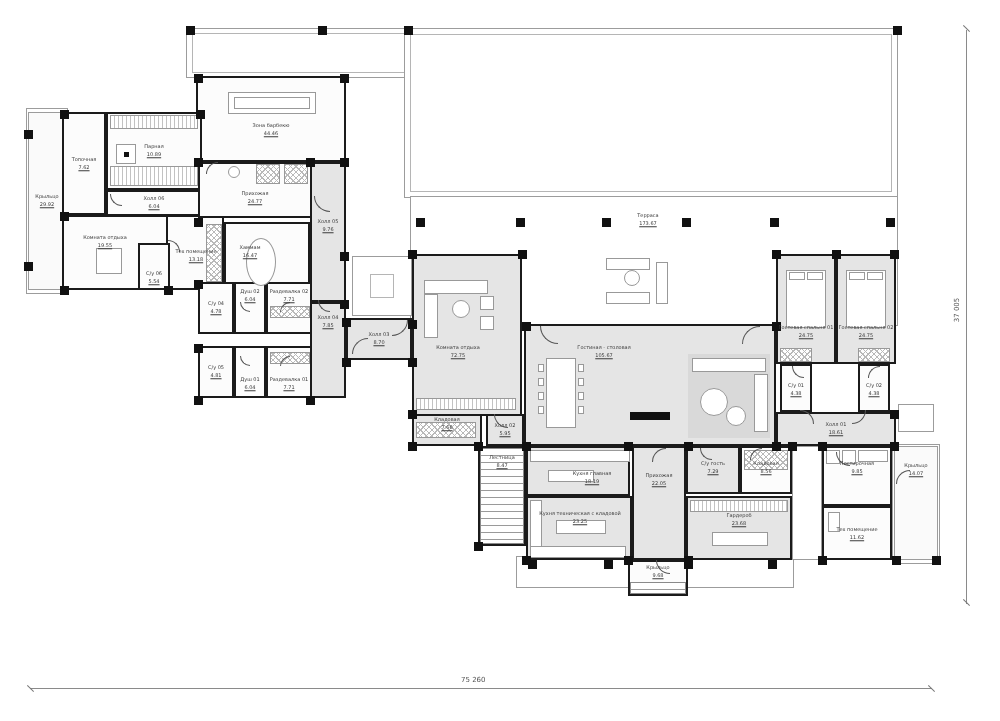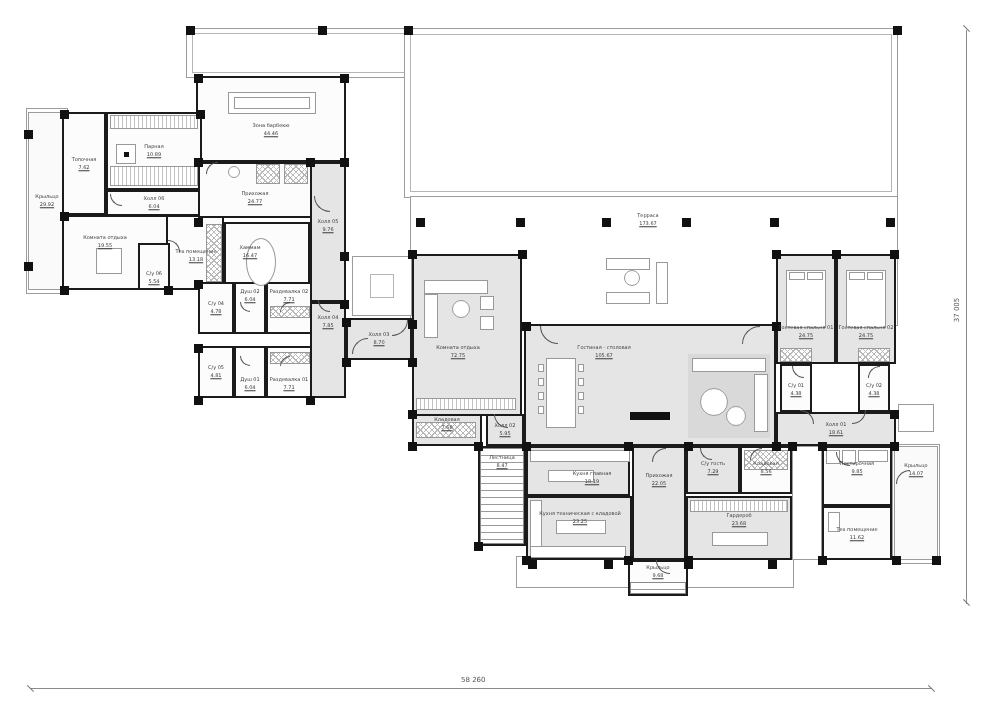--- a/index.html
+++ b/index.html
@@ -34,21 +34,21 @@
   .dimlbl.vert{transform:rotate(-90deg);transform-origin:center;}
 </style>
 </head>
 <body>
 
 <div id="plan">
 
   <div class="dimline" style="left:30px;top:688px;width:902px;height:1px;"></div>
   <div class="dimtick" style="left:26px;top:688px;"></div>
   <div class="dimtick" style="left:927px;top:688px;"></div>
-  <div class="dimlbl" style="left:458px;top:676px;">58 260</div>
+  <div class="dimlbl" style="left:458px;top:676px;">75 260</div>
 
   <div class="dimline" style="left:966px;top:30px;width:1px;height:574px;"></div>
   <div class="dimtick" style="left:962px;top:28px;"></div>
   <div class="dimtick" style="left:962px;top:602px;"></div>
   <div class="dimlbl vert" style="left:942px;top:306px;">37 005</div>
 
   <div id="layers">
       <div class="deck" style="left: 186px; top: 28px; width: 236px; height: 50px;"></div>
       <div class="deck inner" style="left: 192px; top: 33px; width: 224px; height: 40px;"></div>
       <div class="deck" style="left: 404px; top: 28px; width: 494px; height: 170px;"></div>

